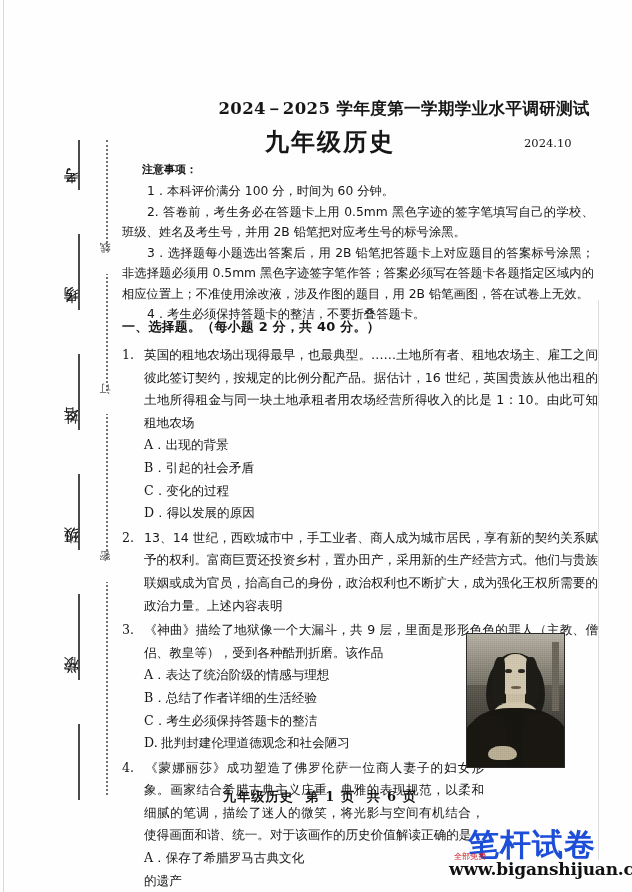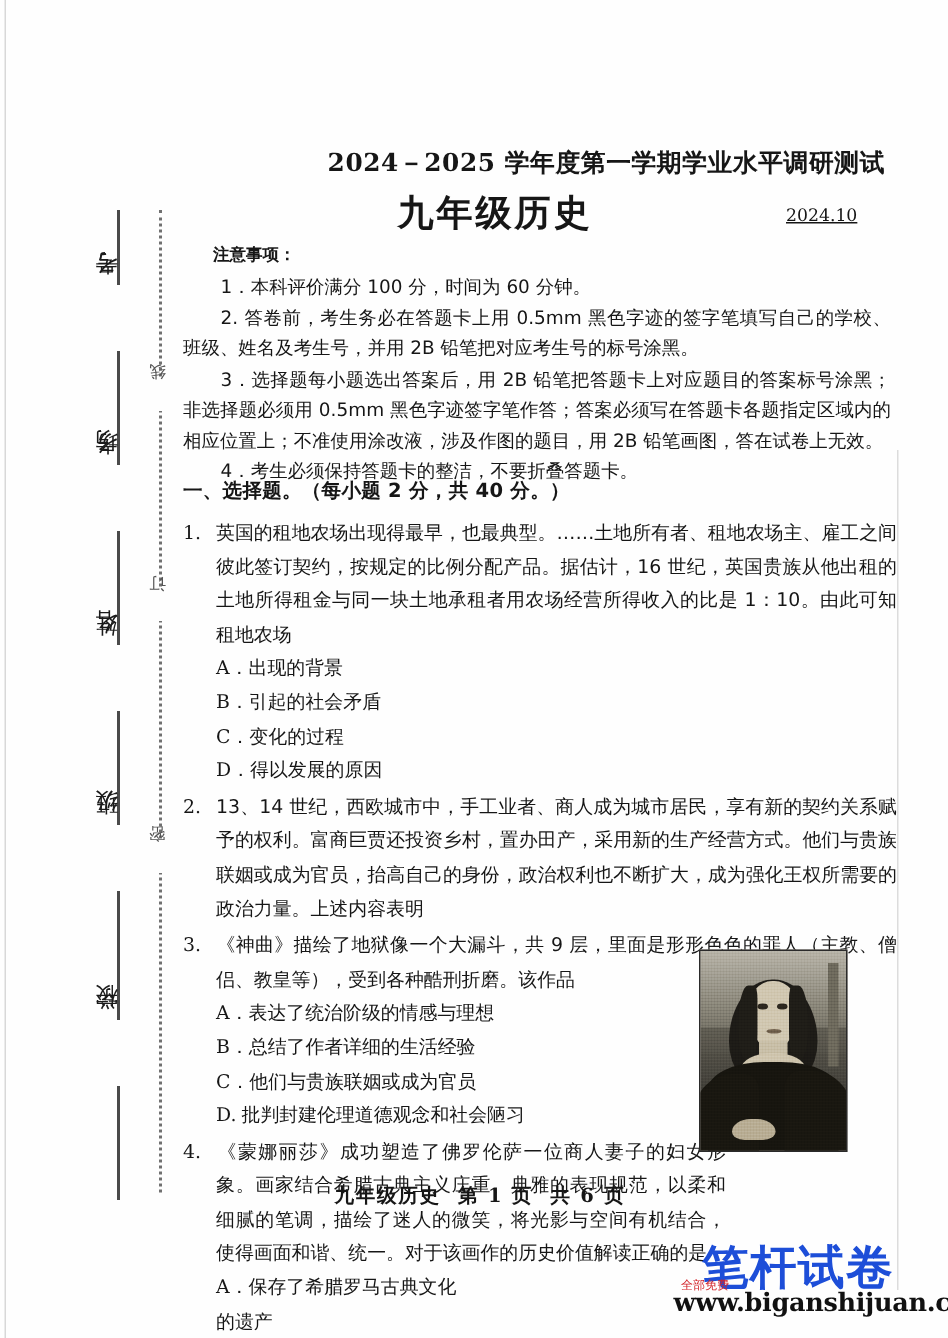--- a/index.html
+++ b/index.html
@@ -110,21 +110,20 @@
     font-weight: bold;
     letter-spacing: 2px;
     font-family: "DejaVu Serif", "Liberation Serif", serif;
   }
   .doc-date {
     position: absolute;
     left: 524px;
     top: 136px;
     font-size: 11.5px;
     font-family: "DejaVu Serif", "Liberation Serif", serif;
-    text-decoration: underline;
   }
 
   
   .notice {
     position: absolute;
     left: 122px;
     top: 160px;
     width: 472px;
   }
   .notice-head {
@@ -407,21 +406,21 @@
     </div>
 
     <div class="q">
       <div class="q-body"><span class="q-num">3.</span><span>《神曲》描绘了地狱像一个大漏斗，共 9 层，里面是形形色色的罪人（主教、僧侣、教皇等），受到各种酷刑折磨。该作品</span></div>
       <div class="opts">
         <div class="opt-row">
           <div class="opt"><span class="opt-key">A．</span><span>表达了统治阶级的情感与理想</span></div>
           <div class="opt"><span class="opt-key">B．</span><span>总结了作者详细的生活经验</span></div>
         </div>
         <div class="opt-row">
-          <div class="opt"><span class="opt-key">C．</span><span>他们与贵族联姻或成为官员</span></div>
+          <div class="opt"><span class="opt-key">C．</span><span>考生必须保持答题卡的整洁</span></div>
           <div class="opt"><span class="opt-key">D.</span><span>批判封建伦理道德观念和社会陋习</span></div>
         </div>
       </div>
     </div>
 
     <div class="q q-narrow">
       <div class="q-body"><span class="q-num">4.</span><span>《蒙娜丽莎》成功塑造了佛罗伦萨一位商人妻子的妇女形象。画家结合希腊古典主义庄重、典雅的表现规范，以柔和细腻的笔调，描绘了迷人的微笑，将光影与空间有机结合，使得画面和谐、统一。对于该画作的历史价值解读正确的是</span></div>
       <div class="opts">
         <div class="opt-row">
           <div class="opt-wide"><span class="opt-key">A．</span><span>保存了希腊罗马古典文化的遗产</span></div>

